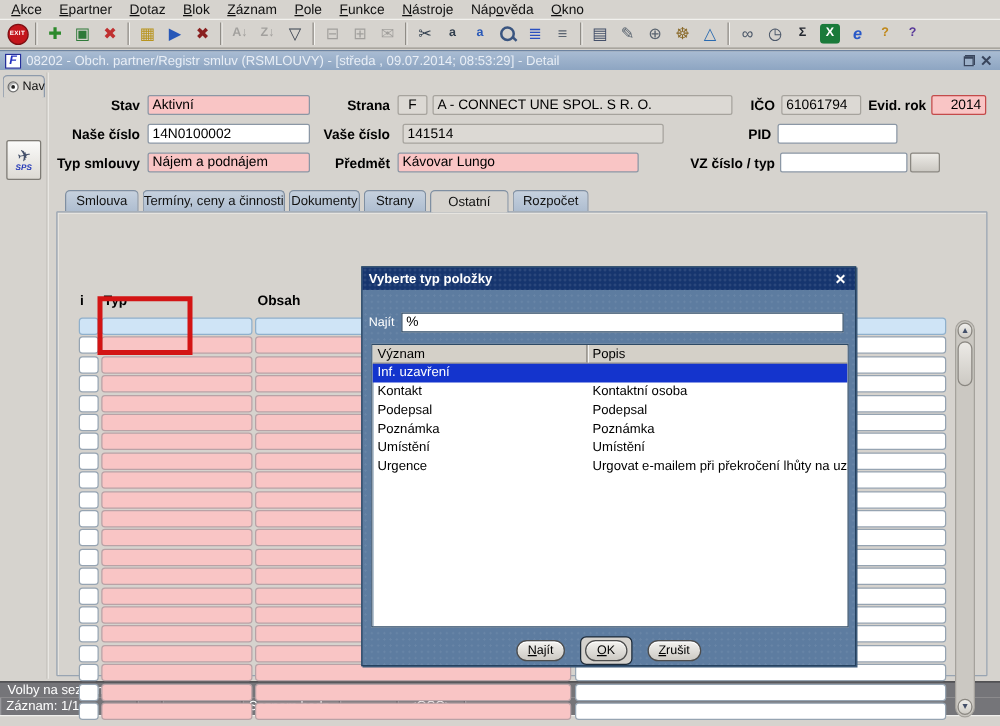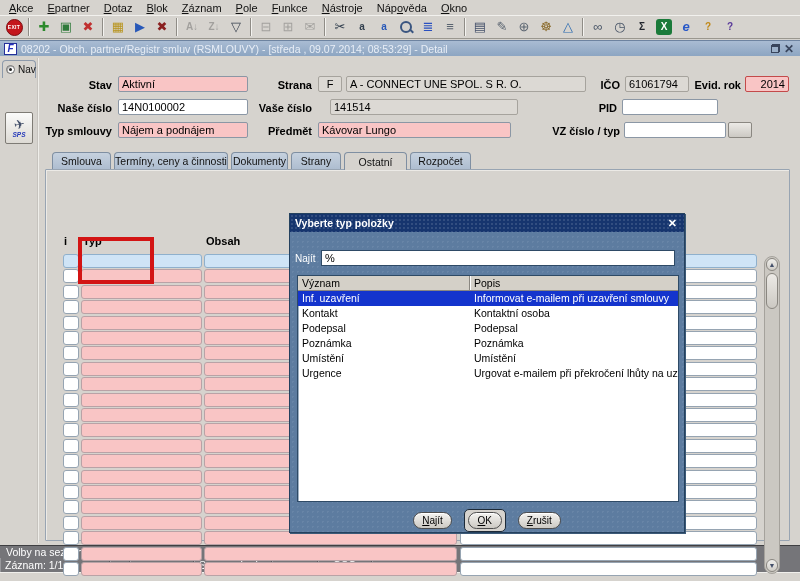--- a/index.html
+++ b/index.html
@@ -231,21 +231,21 @@
     <div class="flabel" style="left:30px;top:69px;width:82px">Typ smlouvy</div>
     <div class="flabel" style="left:240px;top:69px;width:72px">Předmět</div>
     <div class="flabel" style="left:536px;top:69px;width:84px">VZ číslo / typ</div>
 
     <div class="field pink" style="left:118px;top:20px;width:130px">Aktivní</div>
     <div class="field gray center" style="left:318px;top:20px;width:24px">F</div>
     <div class="field gray" style="left:346px;top:20px;width:240px">A - CONNECT UNE SPOL. S R. O.</div>
     <div class="field gray" style="left:625px;top:20px;width:64px">61061794</div>
     <div class="field pink redline right" style="left:745px;top:20px;width:44px">2014</div>
     <div class="field" style="left:118px;top:43px;width:130px">14N0100002</div>
-    <div class="field gray" style="left:330px;top:43px;width:188px">141514</div>
+    <div class="field gray" style="left:322px;top:43px;width:209px">141514</div>
     <div class="field" style="left:622px;top:43px;width:96px"></div>
     <div class="field pink" style="left:118px;top:66px;width:130px">Nájem a podnájem</div>
     <div class="field pink" style="left:318px;top:66px;width:193px">Kávovar Lungo</div>
     <div class="field" style="left:624px;top:66px;width:102px"></div>
     <div class="mini-btn" style="left:728px;top:66px;width:24px"></div>
 
     <div id="tabs">
         <div class="tab" style="left: 52px; width: 59px;">Smlouva</div>
         <div class="tab" style="left: 114px; width: 114px;">Termíny, ceny a činnosti</div>
         <div class="tab" style="left: 231px; width: 57px;">Dokumenty</div>
@@ -411,21 +411,20 @@
     <div class="dlg-find-label">Najít</div>
     <div class="dlg-find">%</div>
     <div class="dlg-list">
       <div class="lov-head">
         <span class="h1">Význam</span>
         <span class="h2">Popis</span>
       </div>
       <div id="lovRows">
           <div class="lov-row sel">
             <span class="c1">Inf. uzavření</span>
-            <span class="c2">Informovat e-mailem při uzavření smlouvy</span>
           </div>
           <div class="lov-row">
             <span class="c1">Kontakt</span>
             <span class="c2">Kontaktní osoba</span>
           </div>
           <div class="lov-row">
             <span class="c1">Podepsal</span>
             <span class="c2">Podepsal</span>
           </div>
           <div class="lov-row">

